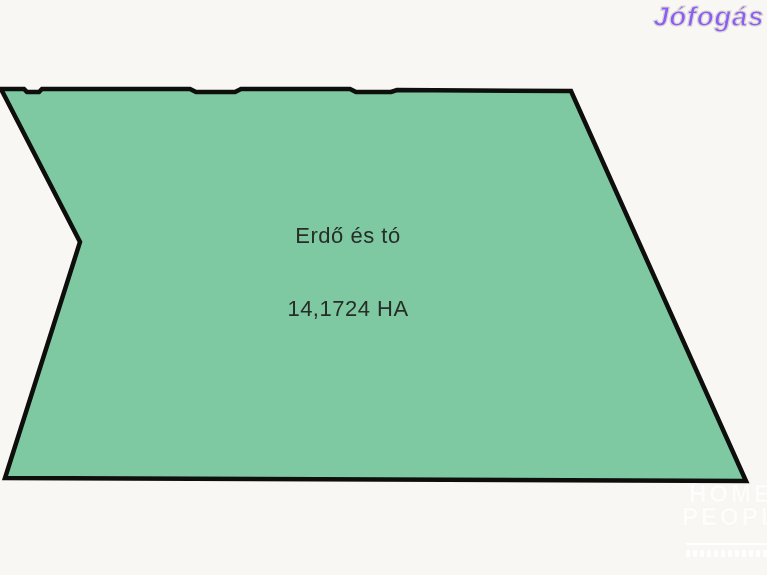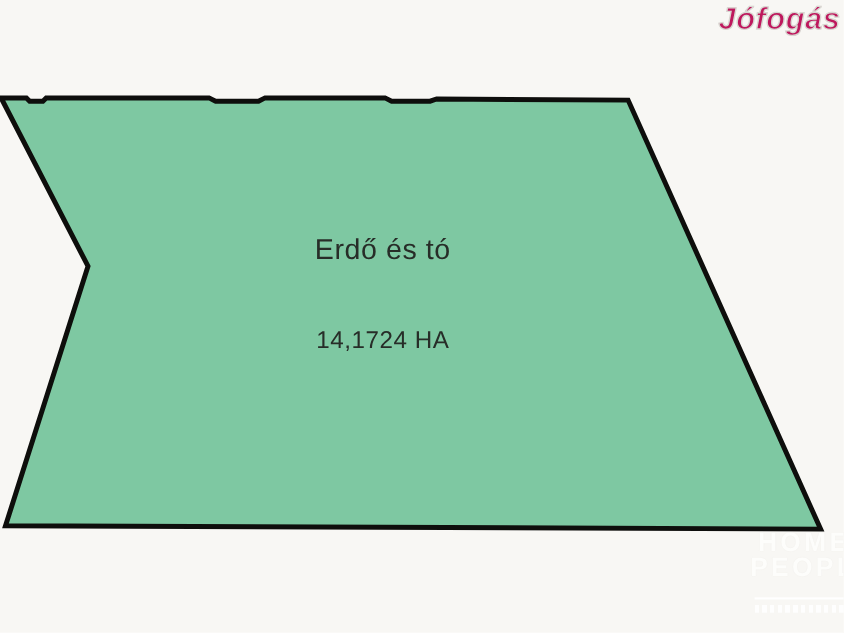--- a/index.html
+++ b/index.html
@@ -26,22 +26,22 @@
     left: 216px;
     top: 0;
     width: 264px;
     text-align: center;
     color: #272d28;
     pointer-events: none;
   }
   .parcel-name {
     position: absolute;
     left: 0; right: 0;
-    top: 211px;
-    font-size: 26px;
+    top: 221px;
+    font-size: 22px;
     line-height: 30px;
     letter-spacing: 0.5px;
   }
   .parcel-area {
     position: absolute;
     left: 0; right: 0;
     top: 294px;
     font-size: 22px;
     line-height: 30px;
     letter-spacing: 0.5px;
@@ -49,21 +49,21 @@
 
   
   .site-watermark {
     position: absolute;
     top: 1px;
     right: 3px;
     font-size: 28px;
     font-weight: bold;
     font-style: italic;
     letter-spacing: 0.5px;
-    color: #be185d;
+    color: #8b5cf6;
     -webkit-text-stroke: 1.2px #d9d6d1;
     text-shadow: 0 0 1px #e3e1dc;
   }
 
   
   .agency-watermark {
     position: absolute;
     left: 682px;
     top: 483px;
     width: 140px;

